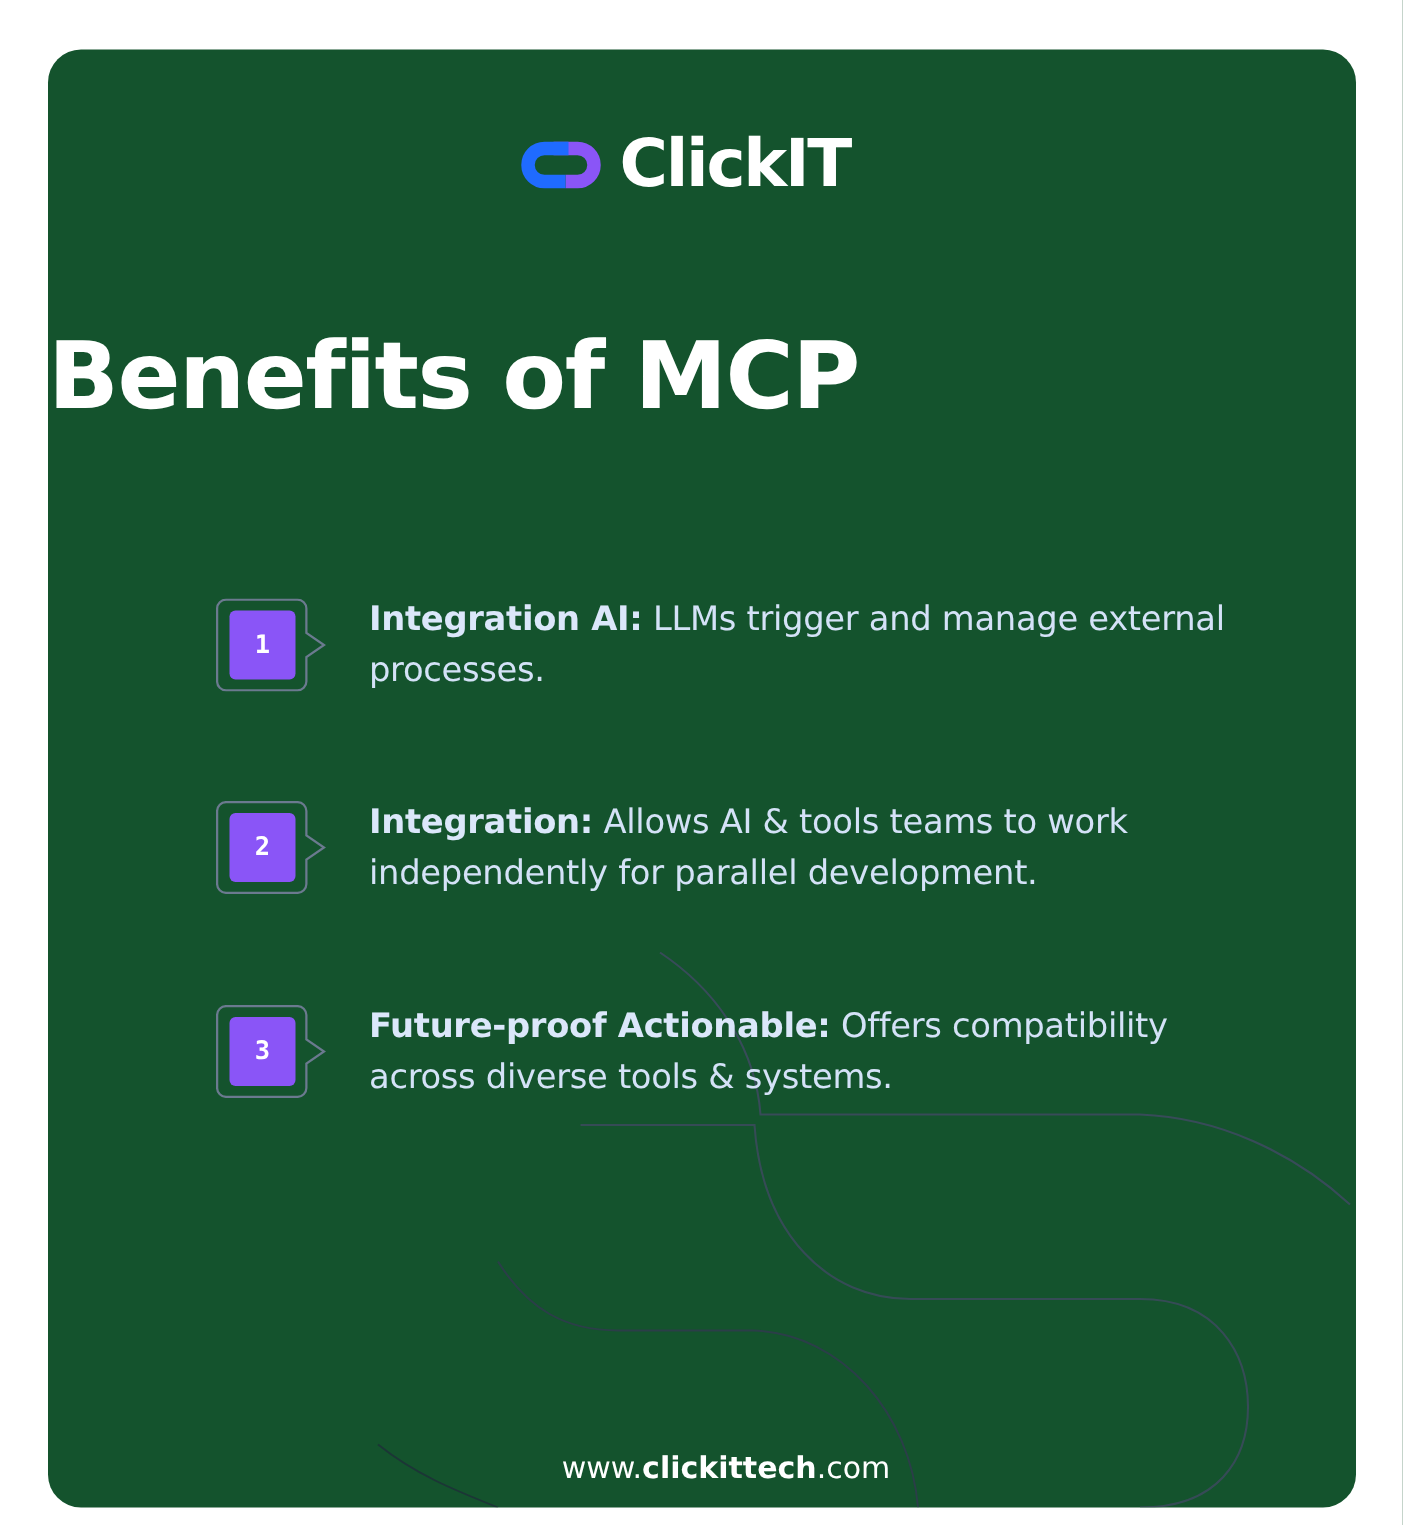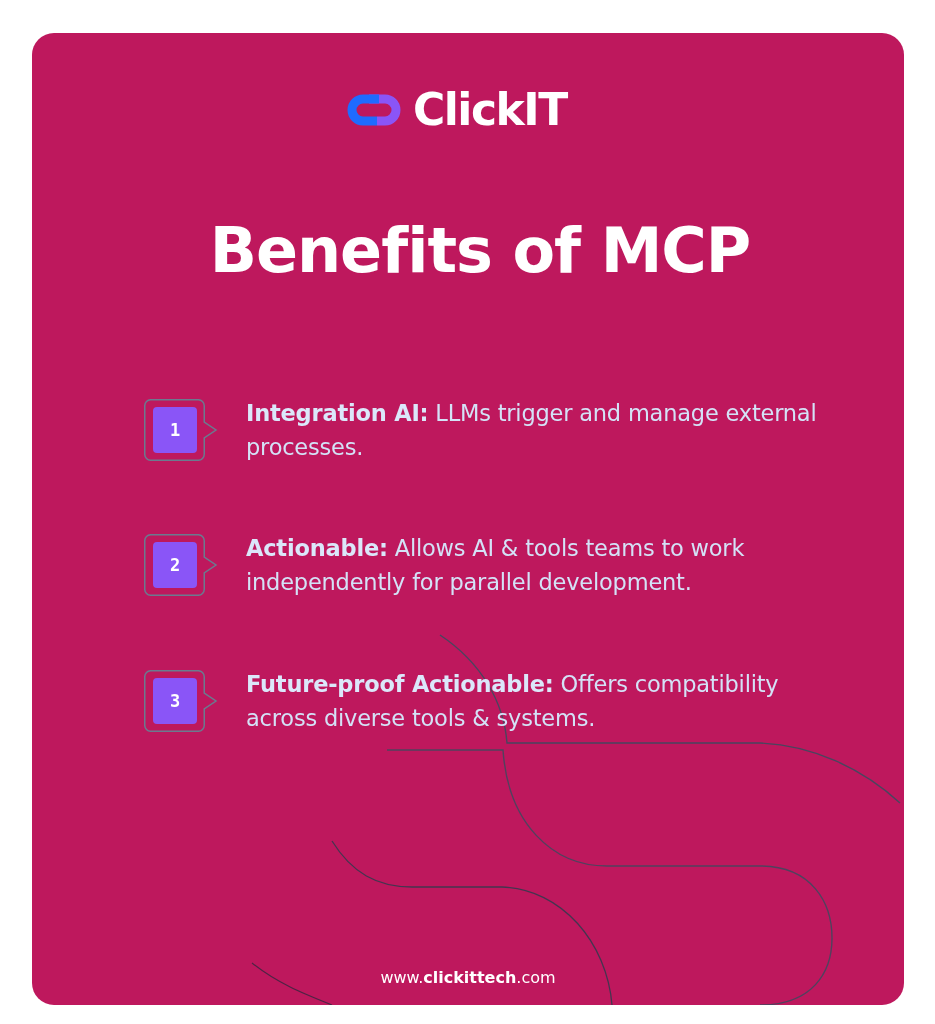--- a/index.html
+++ b/index.html
@@ -9,21 +9,21 @@
       height: 1024px;
       background: #ffffff;
       overflow: hidden;
     }
     .card {
       position: absolute;
       left: 32px;
       top: 33px;
       width: 872px;
       height: 972px;
-      background: #be185d;
+      background: #14532d;
       border-radius: 22px;
       overflow: hidden;
     }
     .deco {
       position: absolute;
       left: 0;
       top: 0;
       width: 872px;
       height: 972px;
       pointer-events: none;
@@ -48,29 +48,28 @@
       font-size: 44px;
       letter-spacing: -1.5px;
       color: #ffffff;
       line-height: 50px;
     }
     .title {
       position: absolute;
       left: 0;
       top: 178px;
       width: 872px;
-      text-align: center;
+      text-align: left;
       font-family: "DejaVu Sans", sans-serif;
       font-weight: bold;
       font-size: 62px;
       letter-spacing: -1px;
       color: #ffffff;
       line-height: 80px;
       margin: 0;
-      padding-left: 12px;
     }
     .benefits {
       position: absolute;
       left: 112px;
       top: 366px;
       width: 720px;
     }
     .benefit {
       position: absolute;
       left: 0;
@@ -122,23 +121,24 @@
       font-weight: bold;
       color: #dbe7fa;
     }
     .footer {
       position: absolute;
       left: 0;
       top: 934px;
       width: 872px;
       text-align: center;
       font-family: "DejaVu Sans", sans-serif;
-      font-size: 16px;
+      font-size: 20px;
       color: #ffffff;
       line-height: 22px;
+      padding-left: 16px;
     }
     .footer strong { font-weight: bold; }
   </style>
 </head>
 <body>
 
 <div class="card">
 
   <svg class="deco" viewBox="0 0 872 972" fill="none">
 
@@ -176,21 +176,21 @@
       <p class="benefit-text"><strong>Integration AI:</strong><span> LLMs trigger and manage external processes.</span></p>
     </div>
 
     <div class="benefit" style="top:135px;">
       <div class="badge">
         <svg viewBox="0 0 76 62" fill="none">
           <path d="M 7 0.75 L 54 0.75 A 6 6 0 0 1 60.25 7 L 60.25 23 L 72 31 L 60.25 39 L 60.25 55 A 6 6 0 0 1 54 61.25 L 7 61.25 A 6 6 0 0 1 0.75 55 L 0.75 7 A 6 6 0 0 1 7 0.75 Z" stroke="#6b7a8f" stroke-width="1.5"></path>
         </svg>
         <div class="badge-num">2</div>
       </div>
-      <p class="benefit-text"><strong>Actionable:</strong><span> Allows AI &amp; tools teams to work independently for parallel development.</span></p>
+      <p class="benefit-text"><strong>Integration:</strong><span> Allows AI &amp; tools teams to work independently for parallel development.</span></p>
     </div>
 
     <div class="benefit" style="top:271px;">
       <div class="badge">
         <svg viewBox="0 0 76 62" fill="none">
           <path d="M 7 0.75 L 54 0.75 A 6 6 0 0 1 60.25 7 L 60.25 23 L 72 31 L 60.25 39 L 60.25 55 A 6 6 0 0 1 54 61.25 L 7 61.25 A 6 6 0 0 1 0.75 55 L 0.75 7 A 6 6 0 0 1 7 0.75 Z" stroke="#6b7a8f" stroke-width="1.5"></path>
         </svg>
         <div class="badge-num">3</div>
       </div>
       <p class="benefit-text"><strong>Future-proof Actionable:</strong><span> Offers compatibility across diverse tools &amp; systems.</span></p>

